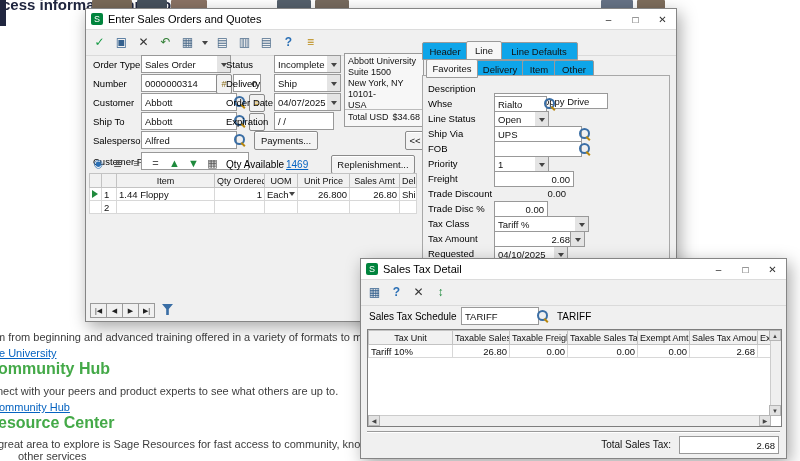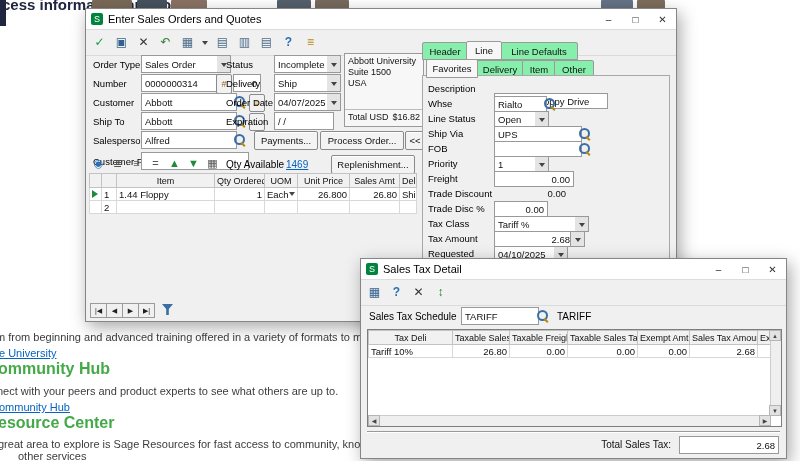--- a/index.html
+++ b/index.html
@@ -28,21 +28,21 @@
   .dd.sm{height:14px}
   .dd.solo{border-left:1px solid #999}
   .dd i{width:0;height:0;border:3px solid transparent;border-top:4px solid #444;margin-top:4px}
   .mag{position:absolute;width:15px;height:15px}
   .mag:before{content:"";position:absolute;left:2px;top:2px;width:7px;height:7px;border:2px solid #3a6ea5;border-radius:50%}
   .mag:after{content:"";position:absolute;left:10px;top:10px;width:5px;height:2px;background:#b8860b;transform:rotate(45deg);transform-origin:0 0}
   .sbtn{position:absolute;background:#f2f2f2;border:1px solid #8a8a8a;border-radius:2px;font-size:9px;
         display:flex;align-items:center;justify-content:center}
   .btn{position:absolute;background:#f3f3f3;border:1px solid #8a8a8a;border-radius:2px;font-size:9.5px;
        display:flex;align-items:center;justify-content:center;box-shadow:inset 0 1px 0 #fff}
-  .tab{position:absolute;height:16px;border:1px solid #9a9a9a;background:#86efac;font-size:9.5px;
+  .tab{position:absolute;height:16px;border:1px solid #9a9a9a;background:#0ea5e9;font-size:9.5px;
        display:flex;align-items:center;justify-content:center;border-radius:2px 2px 0 0}
   .tab.on{background:#f7f7f7;height:17px;z-index:2}
   .panelbox{position:absolute;border:1px solid #a8a8a8;background:#f0f0f0}
   
   table.grid{border-collapse:collapse;table-layout:fixed;background:#fff;width:100%}
   table.grid th{background:#f1f1f1;border:1px solid #c3c3c3;font-weight:normal;font-size:9px;height:13px;
                 padding:0 2px;overflow:hidden;white-space:nowrap}
   table.grid td{border:1px solid #d8d8d8;background:#fff;font-size:9.5px;height:12px;padding:0 2px;
                 overflow:hidden;white-space:nowrap}
   table.grid td.ra{text-align:right}
@@ -166,29 +166,29 @@
   <div class="dd" style="left:241px;top:84px">
       <i></i>
     </div>
 
   <div class="lbl" style="left:140px;top:107px">Expiration</div>
   <div class="fld" style="left:188px;top:103px;width:52px">/ /</div>
 
   <div class="addr" style="left:258px;top:44px;width:72px;height:68px">
     <div>Abbott University</div>
     <div>Suite 1500</div>
+    <div>New York, NY 10101-</div>
     <div>USA</div>
     <div class="addrtotal">
       <span>Total USD</span>
-      <span>$16.82</span>
+      <span>$34.68</span>
     </div>
   </div>
 
   <div class="btn" style="left:168px;top:122px;width:62px;height:17px">Payments...</div>
-  <div class="btn" style="left:234px;top:122px;width:82px;height:17px">Process Order...</div>
   <div class="btn" style="left:319px;top:122px;width:18px;height:17px">&lt;&lt;</div>
 
   <div class="tab" style="left:336px;top:33px;width:44px">Header</div>
   <div class="tab on" style="left:380px;top:32px;width:34px">Line</div>
   <div class="tab" style="left:414px;top:33px;width:76px">Line Defaults</div>
 
   <div class="tab on" style="left:340px;top:50px;width:50px">Favorites</div>
   <div class="tab" style="left:390px;top:51px;width:46px">Delivery</div>
   <div class="tab" style="left:436px;top:51px;width:32px">Item</div>
   <div class="tab" style="left:468px;top:51px;width:38px">Other</div>
@@ -345,21 +345,21 @@
         <col style="width:84px">
           <col style="width:57px">
           <col style="width:58px">
           <col style="width:70px">
         <col style="width:52px">
           <col style="width:68px">
           <col style="width:13px">
       </colgroup>
       <tbody>
           <tr>
-        <th>Tax Deli</th>
+        <th>Tax Unit</th>
         <th>Taxable Sales</th>
         <th>Taxable Freight</th>
         <th>Taxable Sales Tax</th>
         <th>Exempt Amt</th>
         <th>Sales Tax Amount</th>
         <th>Ex</th>
       </tr>
       <tr>
         <td>Tariff 10%</td>
         <td class="ra">26.80</td>

